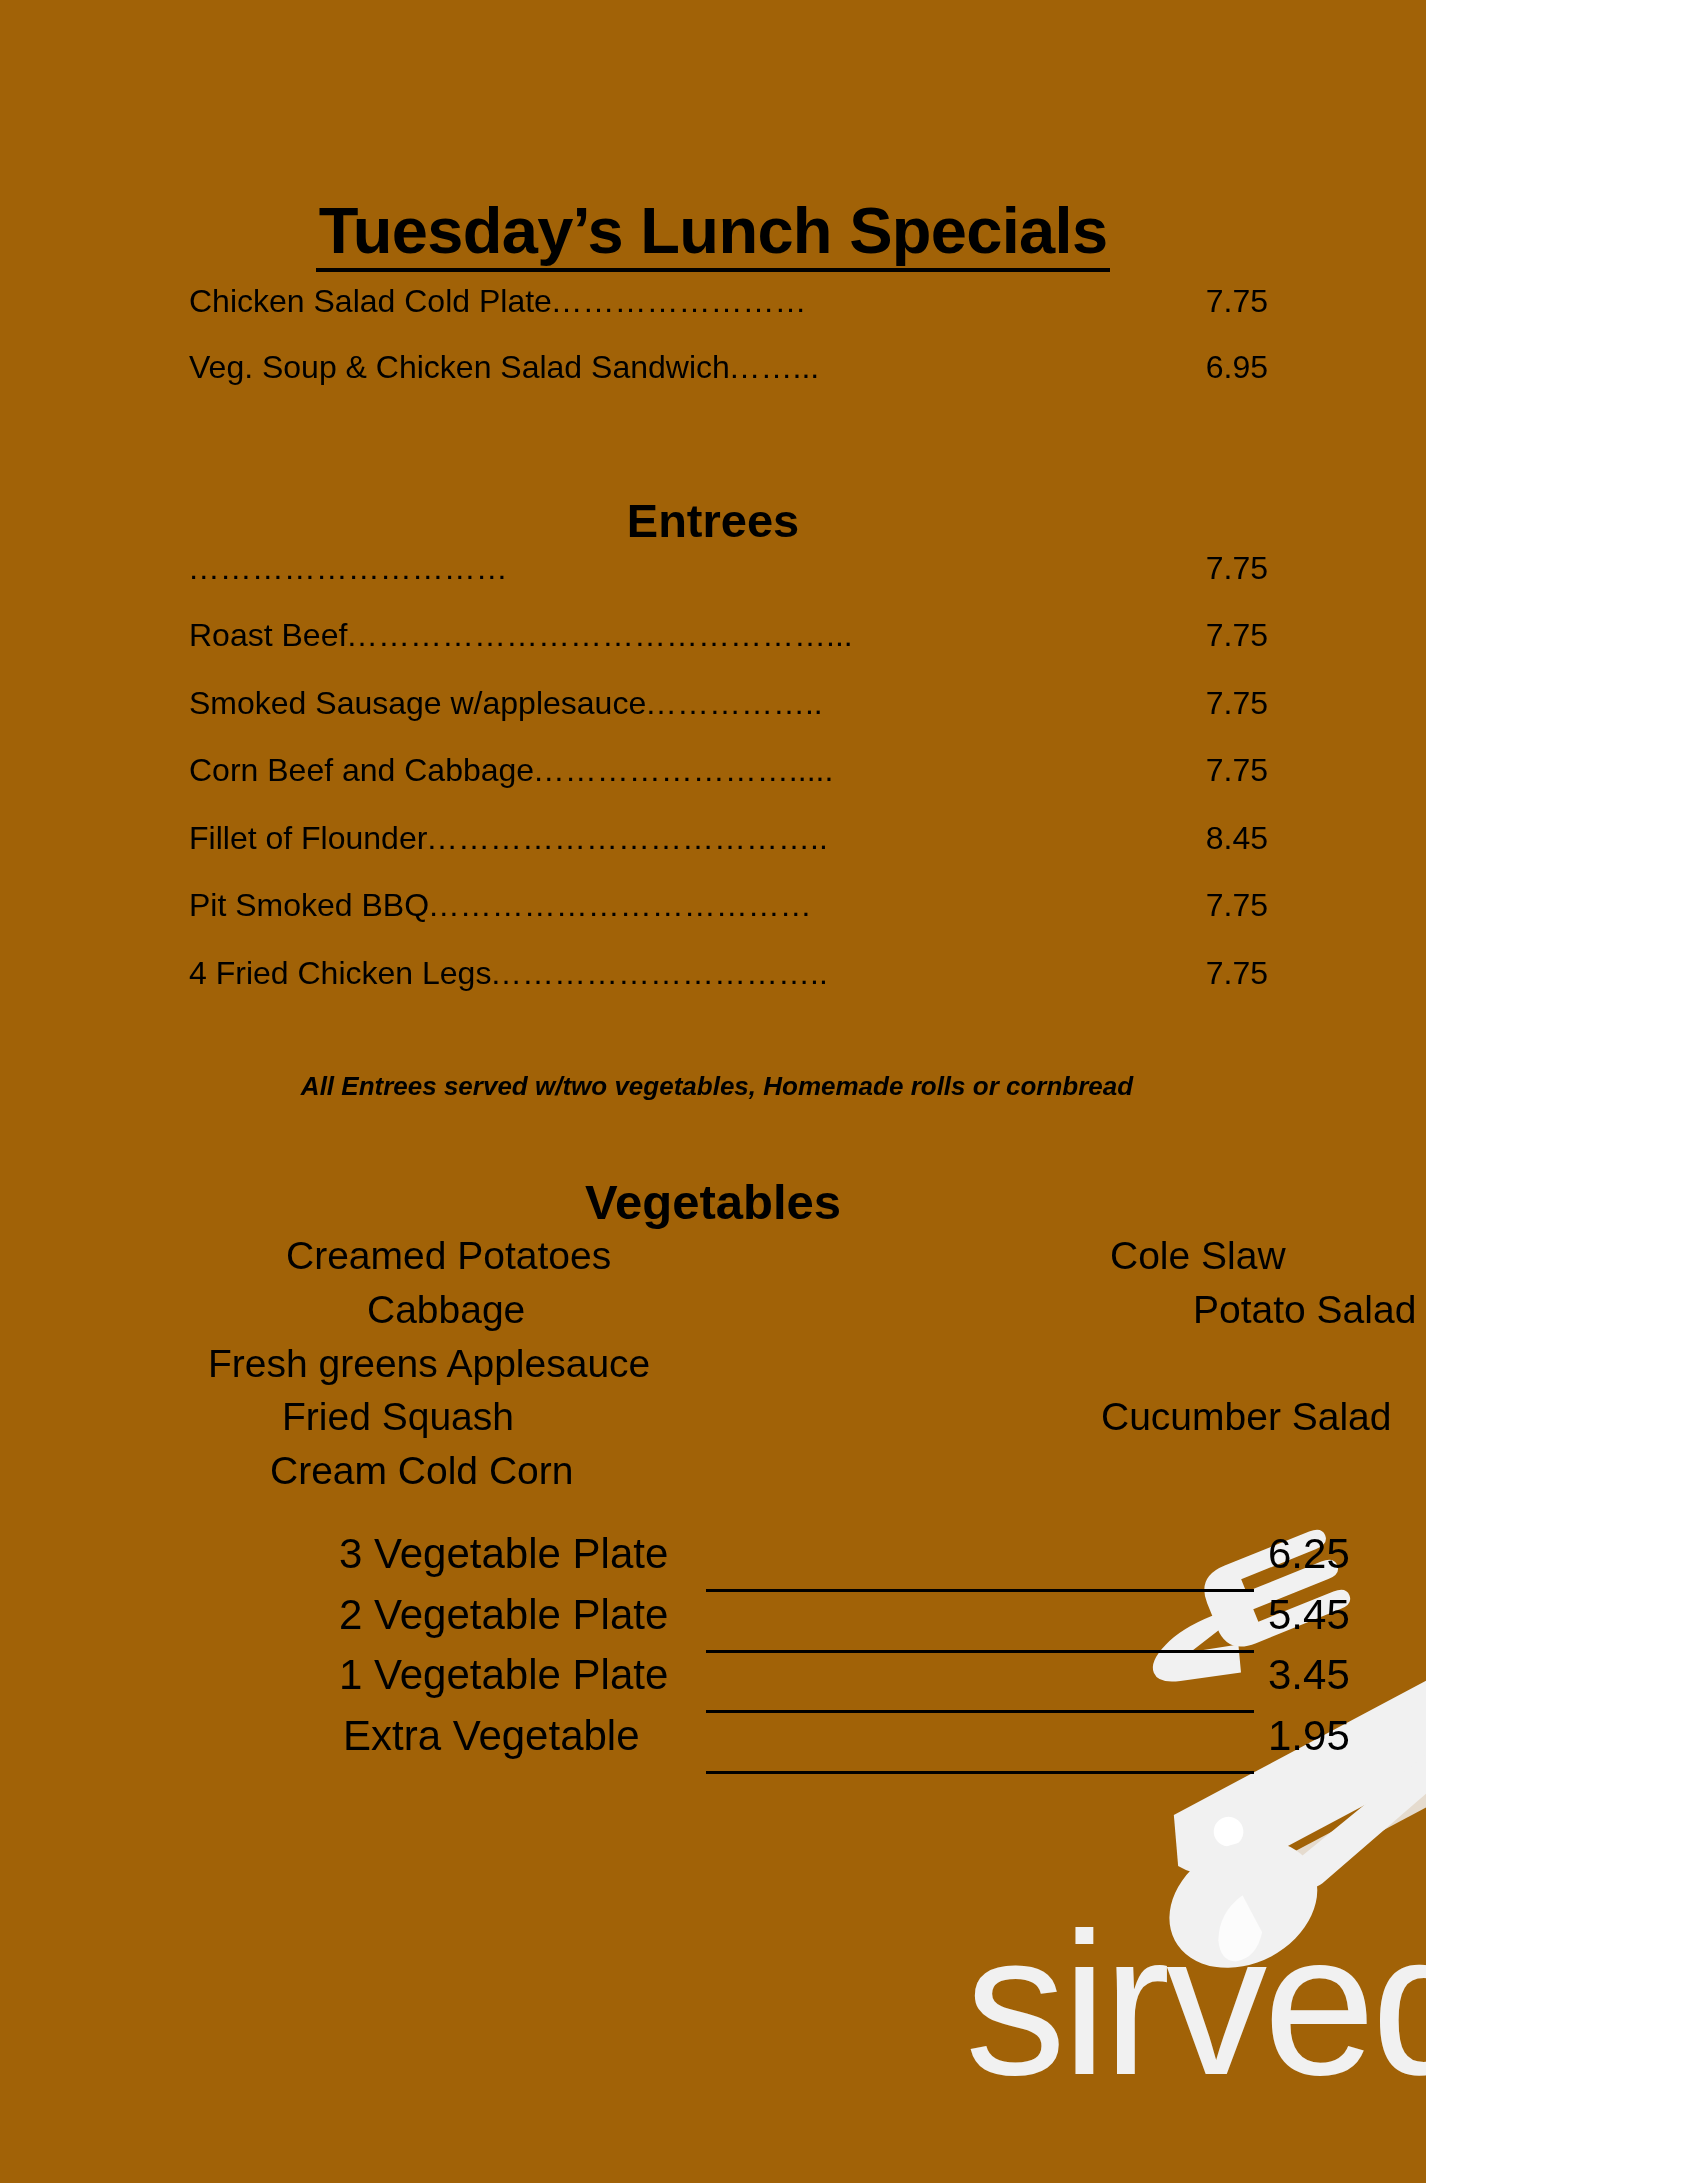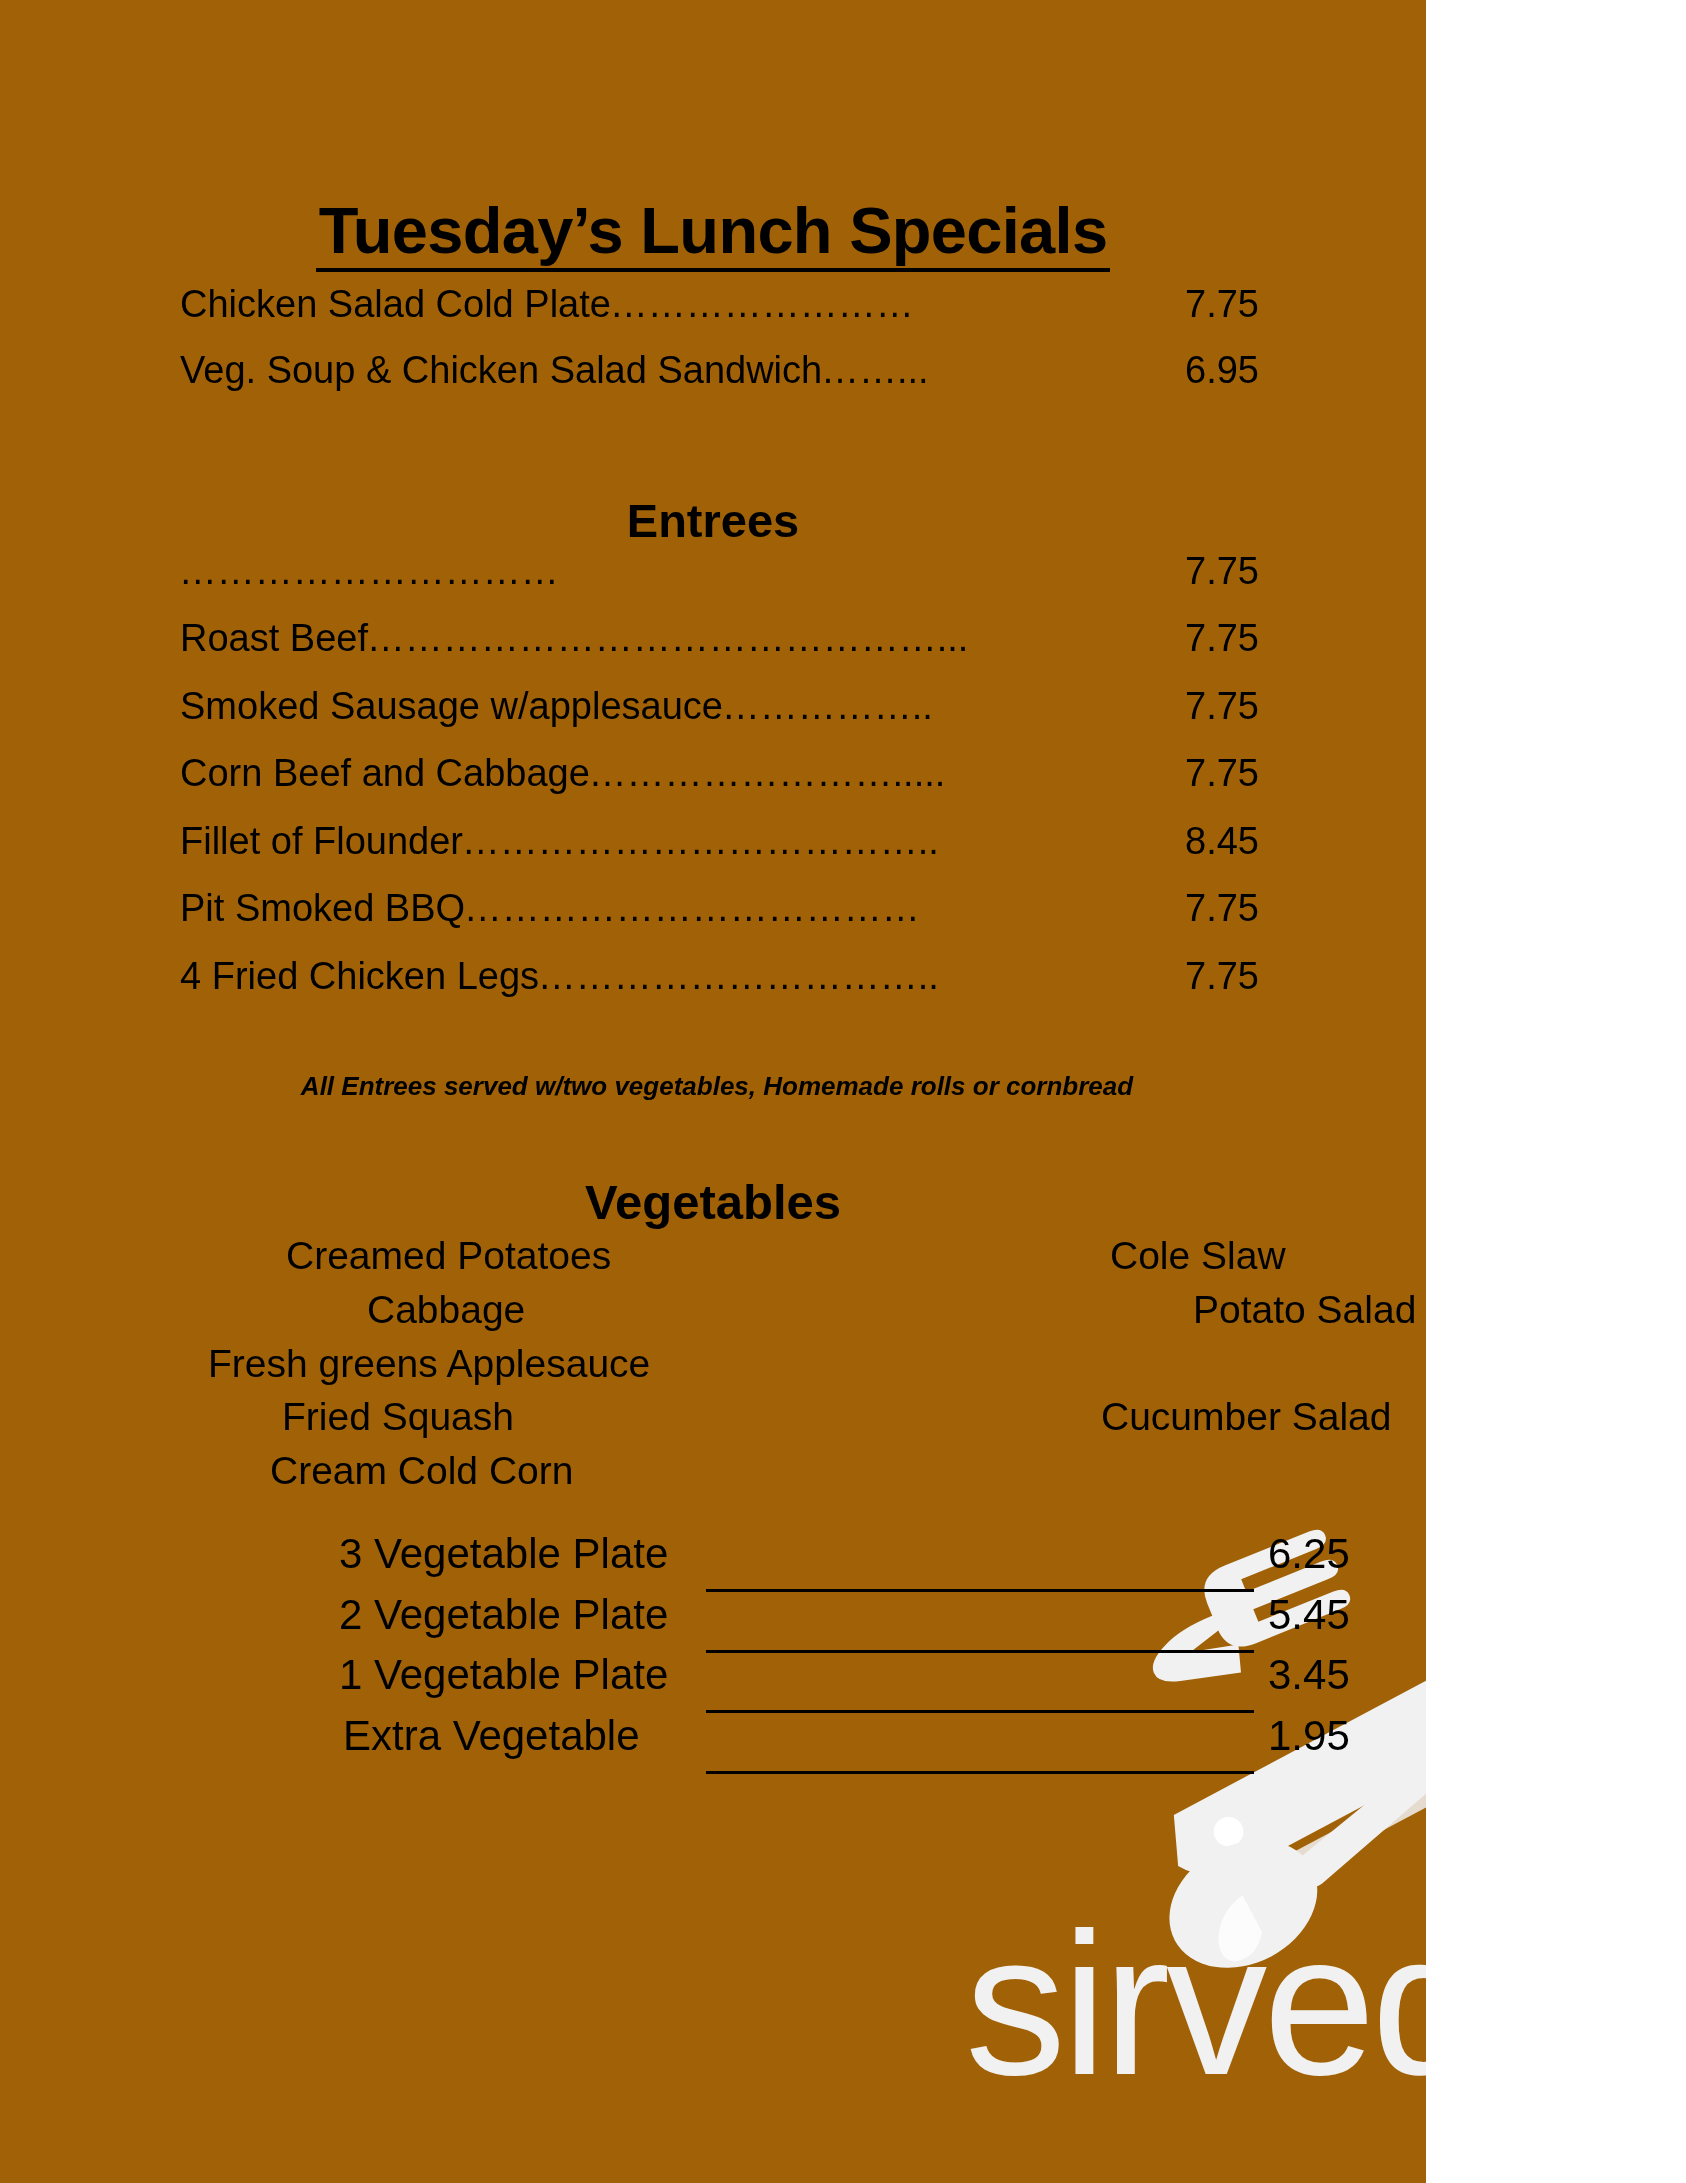--- a/index.html
+++ b/index.html
@@ -65,23 +65,23 @@
     letter-spacing: -0.7px;
   }
   #menu-title .title-text {
     border-bottom: 4px solid #000;
     padding: 0 2.7px 5.4px 2.7px;
     display: inline-block;
     line-height: 1.0;
   }
 
   .menu-line {
-    left: 180px;
+    left: 189px;
     width: 1079px;
-    font-size: 38px;
+    font-size: 32px;
     line-height: 1.0;
     white-space: nowrap;
     display: flex;
     align-items: flex-start;
   }
   .menu-line .name { flex: 0 0 auto; }
   .menu-line .leader {
     flex: 1 1 auto;
     overflow: hidden;
     white-space: nowrap;

